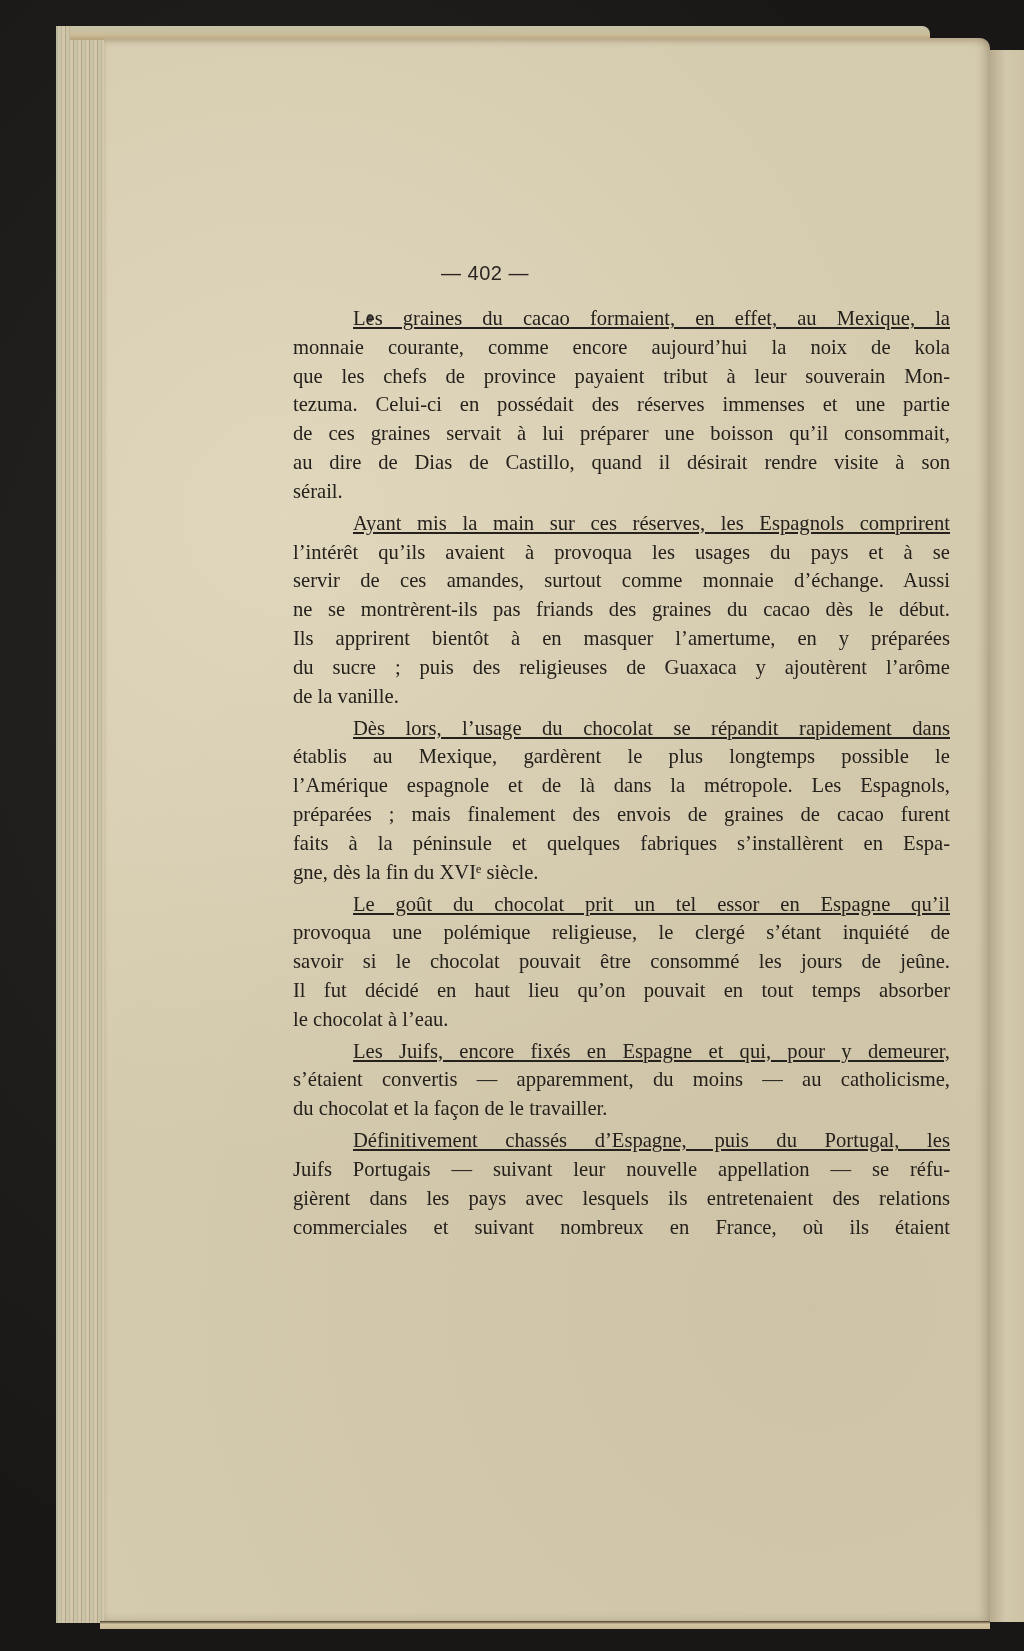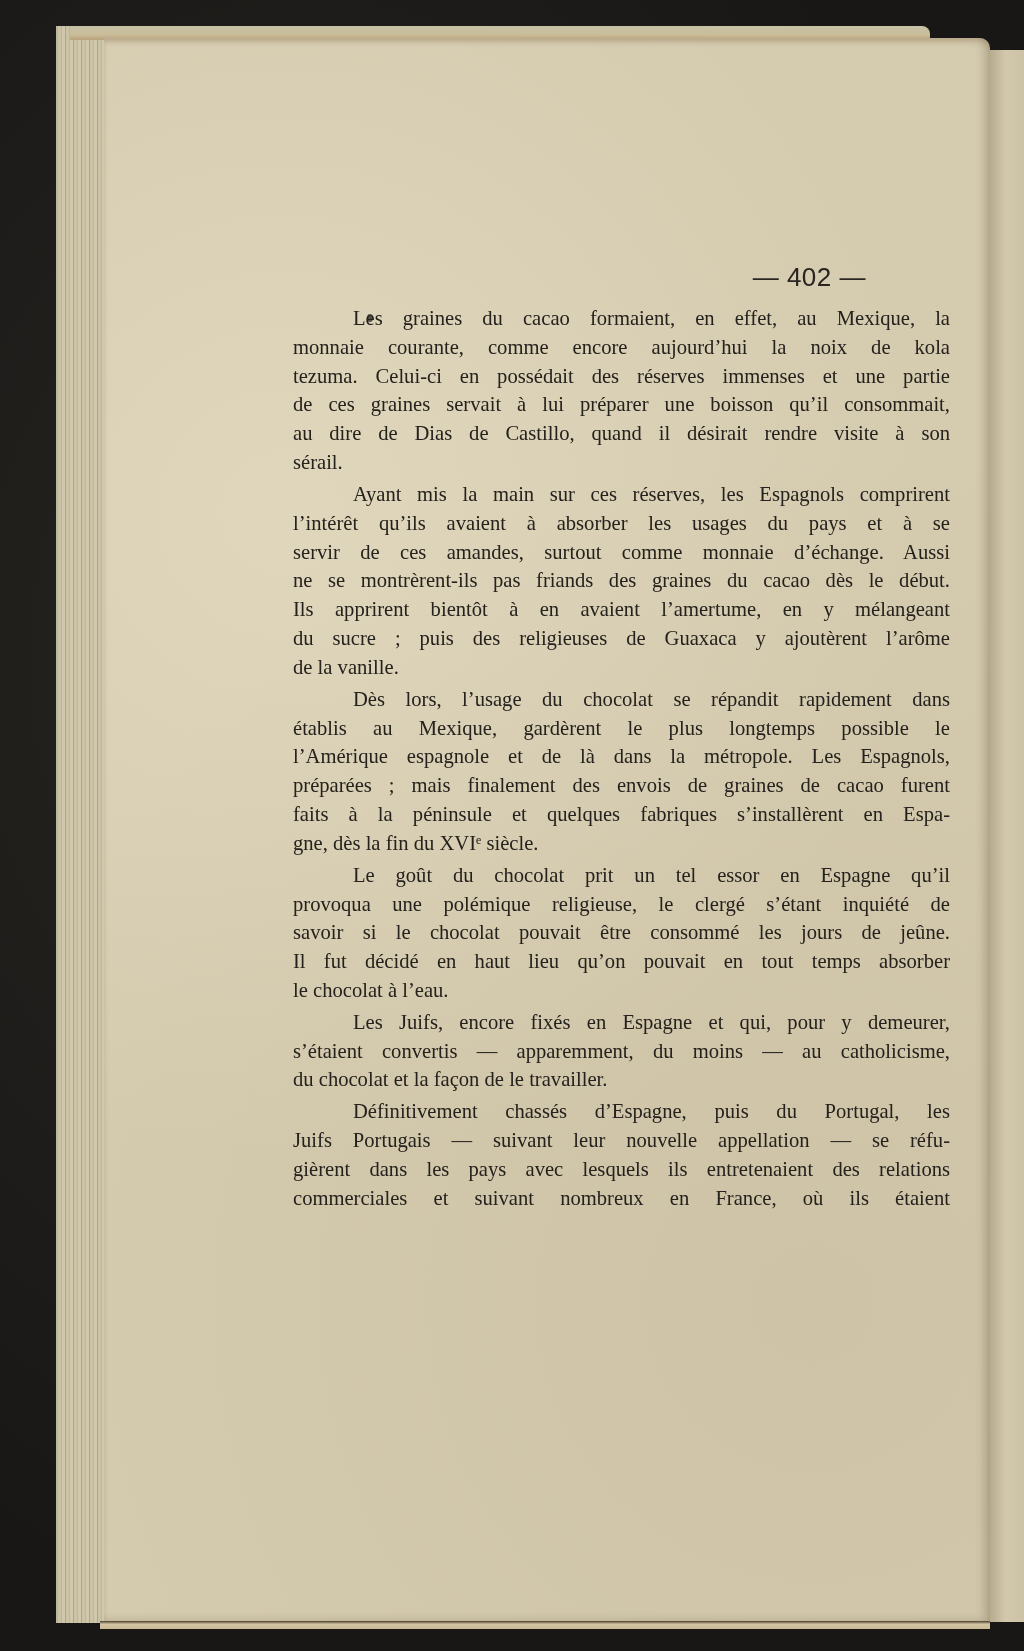--- a/index.html
+++ b/index.html
@@ -41,36 +41,36 @@
   .page {
     position: absolute; left: 104px; top: 38px; width: 886px; height: 1583px;
     background: #d5cbaf;
     background-image:
       radial-gradient(circle at 20% 30%, rgba(255,250,230,0.25) 0%, rgba(0,0,0,0) 50%),
       radial-gradient(circle at 80% 80%, rgba(120,100,70,0.08) 0%, rgba(0,0,0,0) 60%);
     border-top-right-radius: 10px;
     box-shadow: inset -6px 0 8px rgba(90,75,50,0.25), inset 0 4px 4px rgba(150,120,80,0.25);
   }
   .page-number {
-    position: absolute; left: 16px; width: 100%; top: 224px;
-    text-align: right; font-size: 26px; color: #2a2520;
+    position: absolute; left: 8px; width: 100%; top: 224px;
+    text-align: center; font-size: 20px; color: #2a2520;
     font-family: "Liberation Sans Narrow", "Liberation Sans", sans-serif;
     letter-spacing: 0.5px;
     padding-right: 140px; box-sizing: border-box;
   }
   .text-block {
     position: absolute; left: 189px; top: 266px; width: 657px;
     color: #25211c;
     font-size: 20.6px;
     line-height: 28.8px;
     text-align: justify;
   }
   .para { margin: 0 0 3.2px 0; text-indent: 60px; }
   .line { display: block; text-align: justify; text-align-last: justify; text-indent: 0; }
-  .line.first { padding-left: 60px; }
+  .line.first { padding-left: 60px; text-decoration: underline; }
   .line.last { text-align-last: left; font-family: Liberation Serif, serif; }
   .it { font-style: italic; }
   .speck {
     position: absolute; left: 263px; top: 276px; width: 6px; height: 8px;
     background: #55504a; border-radius: 50%;
   }
 </style>
 </head>
 <body>
 
@@ -83,32 +83,33 @@
 
 <div class="page">
   <div class="page-number">— 402 —</div>
   <div class="speck"></div>
 
   <div class="text-block">
 
     <div class="para">
       <span class="line first">Les graines du cacao formaient, en effet, au Mexique, la</span>
       <span class="line">monnaie courante, comme encore aujourd’hui la noix de kola</span>
+      <span class="line">que les chefs de province payaient tribut à leur souverain Mon-</span>
       <span class="line">tezuma. Celui-ci en possédait des réserves immenses et une partie</span>
       <span class="line">de ces graines servait à lui préparer une boisson qu’il consommait,</span>
       <span class="line">au dire de Dias de Castillo, quand il désirait rendre visite à son</span>
       <span class="line last">sérail.</span>
     </div>
 
     <div class="para">
       <span class="line first">Ayant mis la main sur ces réserves, les Espagnols comprirent</span>
-      <span class="line">l’intérêt qu’ils avaient à absorber les usages du pays et à se</span>
+      <span class="line">l’intérêt qu’ils avaient à provoqua les usages du pays et à se</span>
       <span class="line">servir de ces amandes, surtout comme monnaie d’échange. Aussi</span>
       <span class="line">ne se montrèrent-ils pas friands des graines du cacao dès le début.</span>
-      <span class="line">Ils apprirent bientôt à en avaient l’amertume, en y mélangeant</span>
+      <span class="line">Ils apprirent bientôt à en masquer l’amertume, en y préparées</span>
       <span class="line">du sucre ; puis des religieuses de Guaxaca y ajoutèrent l’arôme</span>
       <span class="line last">de la vanille.</span>
     </div>
 
     <div class="para">
       <span class="line first">Dès lors, l’usage du chocolat se répandit rapidement dans</span>
       <span class="line">établis au Mexique, gardèrent le plus longtemps possible le</span>
       <span class="line">l’Amérique espagnole et de là dans la métropole. Les Espagnols,</span>
       <span class="line">préparées ; mais finalement des envois de graines de cacao furent</span>
       <span class="line">faits à la péninsule et quelques fabriques s’installèrent en Espa-</span>

